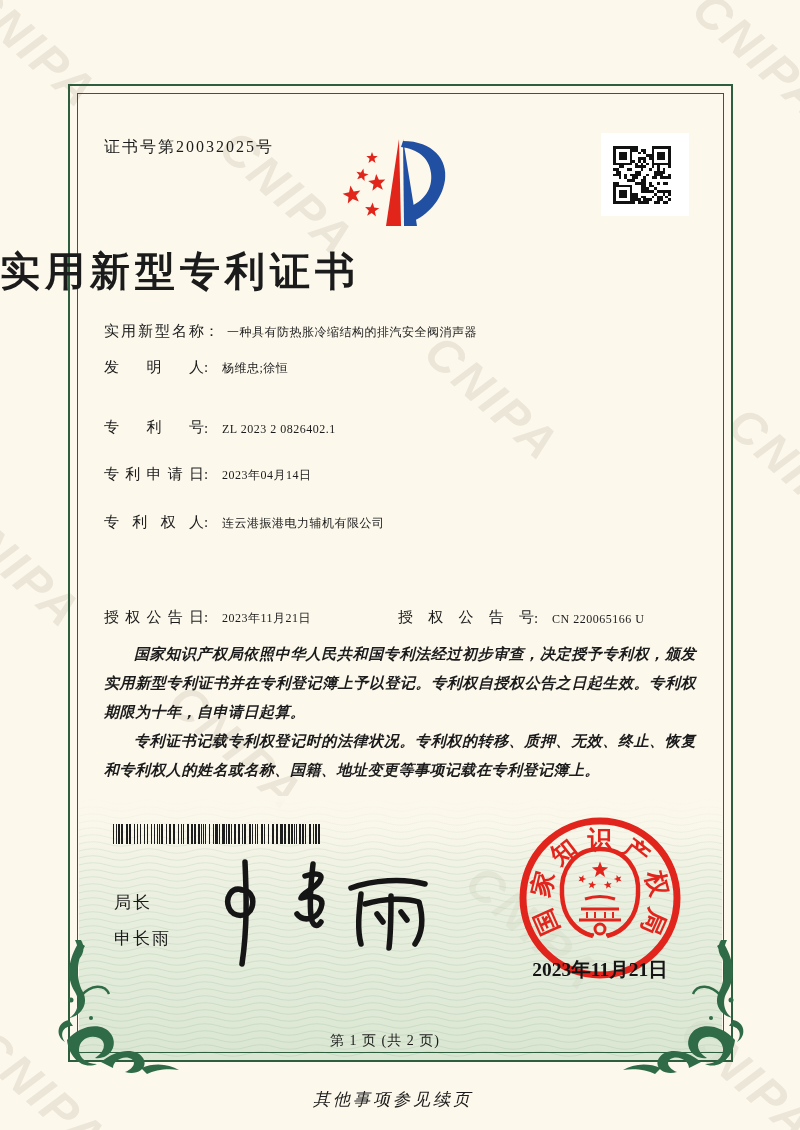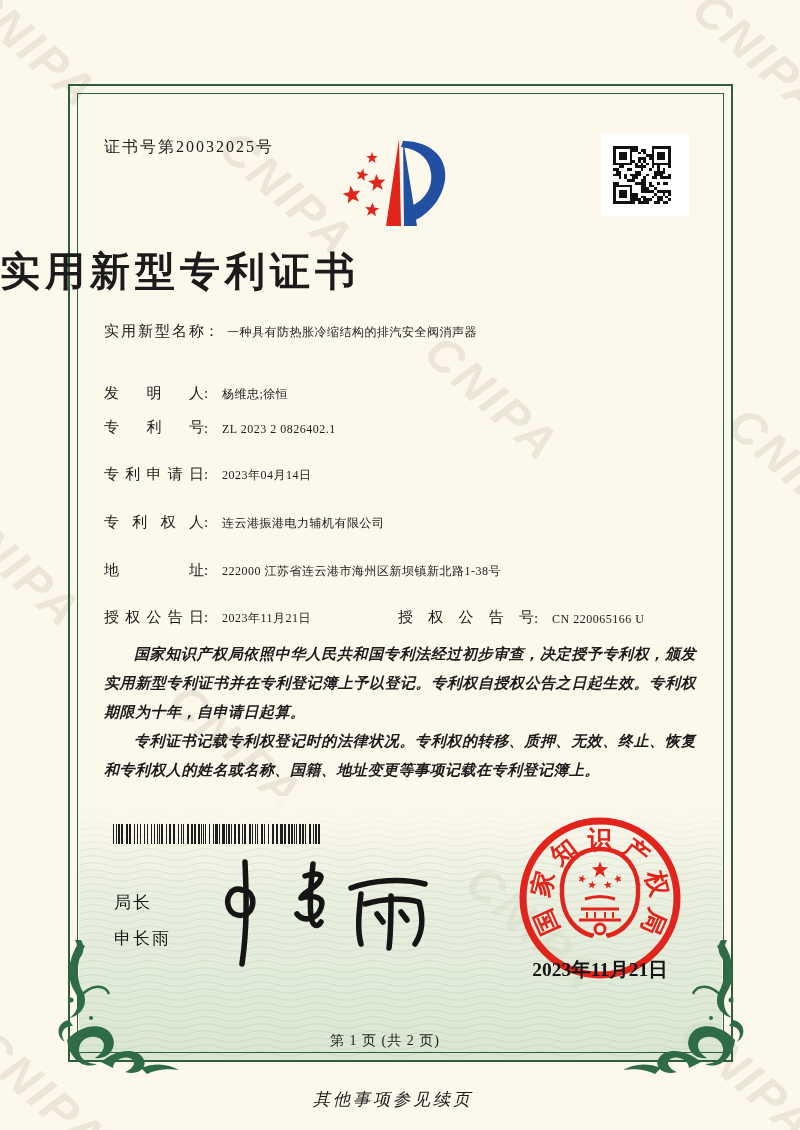--- a/index.html
+++ b/index.html
@@ -397,34 +397,31 @@
           <rect x="18" y="20" width="1" height="1" fill="#111"></rect>
           <rect x="19" y="20" width="1" height="1" fill="#111"></rect>
         </svg>
     </div>
 
     <div class="title">实用新型专利证书</div>
 
     <div class="frow" style="top:322px">
       <span class="flabel">实用新型名称</span><span class="fsep">：</span><span class="fval">一种具有防热胀冷缩结构的排汽安全阀消声器</span>
     </div>
-    <div class="frow" style="top:384px">
+    <div class="frow" style="top:358px">
       <span class="flabel">发明人</span><span class="fsep">:</span><span class="fval">杨维忠;徐恒</span>
     </div>
     <div class="frow" style="top:418px">
       <span class="flabel">专利号</span><span class="fsep">:</span><span class="fval">ZL 2023 2 0826402.1</span>
     </div>
     <div class="frow" style="top:465px">
       <span class="flabel">专利申请日</span><span class="fsep">:</span><span class="fval">2023年04月14日</span>
     </div>
     <div class="frow" style="top:513px">
       <span class="flabel">专利权人</span><span class="fsep">:</span><span class="fval">连云港振港电力辅机有限公司</span>
-    </div>
-    <div class="frow" style="top:561px">
-      <span class="flabel">地址</span><span class="fsep">:</span><span class="fval">222000 江苏省连云港市海州区新坝镇新北路1-38号</span>
     </div>
     <div class="frow" style="top:608px">
       <span class="flabel">授权公告日</span><span class="fsep">:</span><span class="fval">2023年11月21日</span>
       <span class="grant2">
         <span class="flabel2">授权公告号</span><span class="fsep">:</span><span class="fval">CN 220065166 U</span>
       </span>
     </div>
 
     <div class="paras">
       <p>国家知识产权局依照中华人民共和国专利法经过初步审查，决定授予专利权，颁发实用新型专利证书并在专利登记簿上予以登记。专利权自授权公告之日起生效。专利权期限为十年，自申请日起算。</p>

